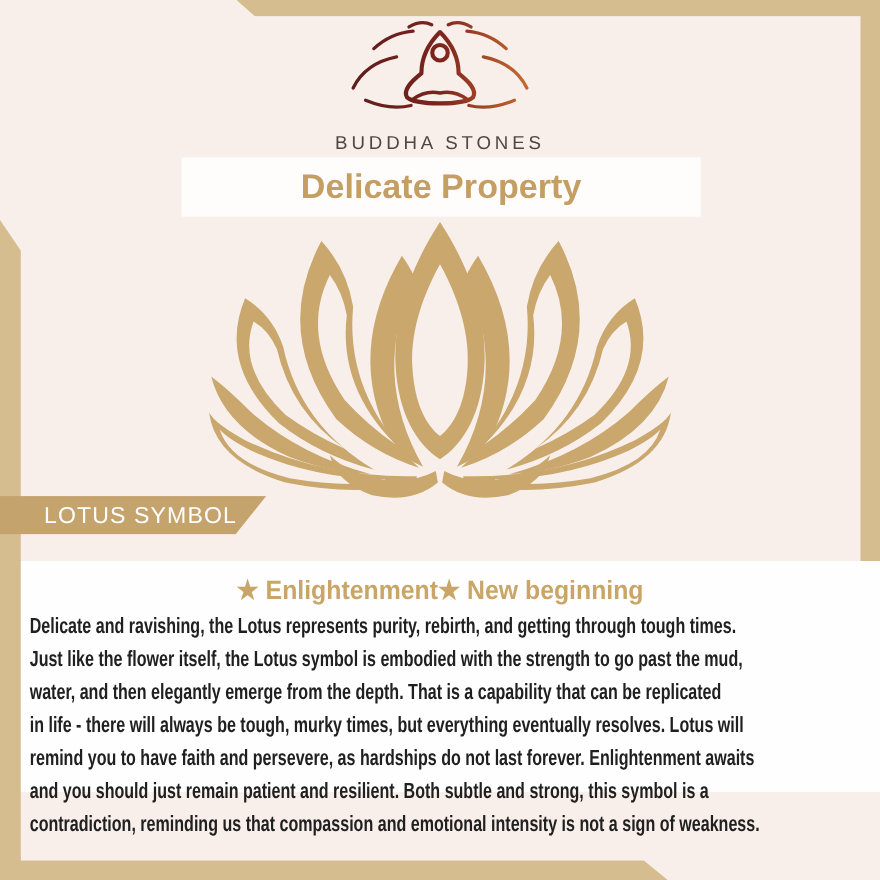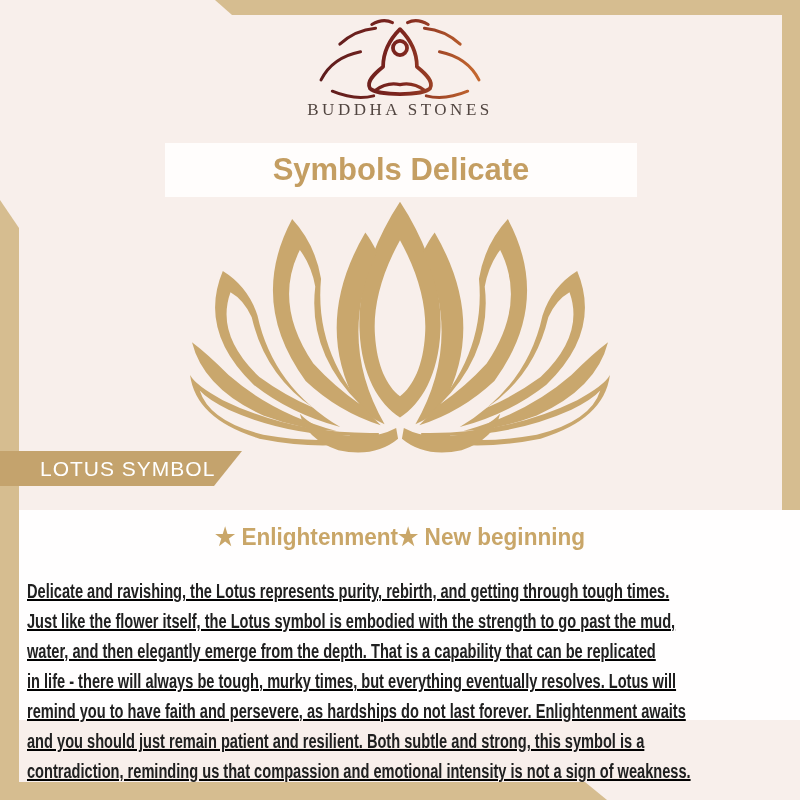--- a/index.html
+++ b/index.html
@@ -14,22 +14,22 @@
     clip-path:polygon(215px 0,800px 0,800px 15px,232px 15px);}
   .right-strip{right:0;top:0;width:18px;height:588px;background:#d6bd90;
     clip-path:polygon(0 0,18px 0,18px 587px,0 563px);}
   .left-strip{left:0;top:200px;width:19px;height:600px;background:#d6bd90;
     clip-path:polygon(0 0,19px 28px,19px 600px,0 600px);}
   .bottom-band{left:0;top:782px;width:610px;height:18px;background:#d6bd90;
     clip-path:polygon(0 0,585px 0,607px 18px,0 18px);}
 
   
   .logo-svg{left:300px;top:16px;width:200px;height:94px;}
-  .brand-name{left:0;top:100px;width:800px;text-align:center;
-    font-family:Liberation Serif, serif;font-size:17px;letter-spacing:3.5px;
+  .brand-name{left:0;top:120px;width:800px;text-align:center;
+    font-family:Liberation Sans, sans-serif;font-size:17px;letter-spacing:3.5px;
     color:#514540;font-weight:400;}
 
   
   .title-bar{left:165px;top:143px;width:472px;height:54px;background:#fffdfc;
     display:flex;align-items:center;justify-content:center;}
   .title-text{font-size:31px;font-weight:bold;color:#c49e62;letter-spacing:0;}
 
   
   .lotus-svg{left:188px;top:196px;width:424px;height:260px;}
 
@@ -37,21 +37,21 @@
   .section-banner{left:0;top:451px;width:252px;height:35px;background:#c4a36d;
     clip-path:polygon(0 0,242px 0,214px 35px,0 35px);text-align:right;}
   .section-label{position:absolute;left:40px;top:0;line-height:35px;
     color:#ffffff;font-size:21px;letter-spacing:1px;font-weight:400;}
 
   
   .content-card{left:19px;top:510px;width:762px;height:210px;background:#fffefe;padding-left:44px;}
   .meaning-heading{position:absolute;left:0;top:13px;width:762px;height:30px;
     text-align:center;font-size:24px;font-weight:bold;color:#c9a668;
     transform:scaleX(0.94);transform-origin:50% 0;}
-  .body-block{position:absolute;left:8px;top:66px;width:750px;text-decoration:underline;}
+  .body-block{position:absolute;left:8px;top:44px;width:750px;}
   .body-line{height:30px;line-height:30px;white-space:nowrap;
     font-size:20px;font-weight:bold;color:#202020;
     transform:scaleX(0.73);transform-origin:0 50%;}
 </style>
 </head>
 <body>
 
 <div class="canvas">
 
   <div class="abs top-band"></div>
@@ -79,21 +79,21 @@
     </g>
     <g fill="none" stroke="url(#lg)" stroke-linejoin="round">
       <circle cx="100" cy="34" r="7.5" stroke-width="4"></circle>
       <path d="M100,14 C88,26 82,40 82,54 C72,62 64,70 68,77 C76,85 124,85 132,77 C136,70 128,62 118,54 C118,40 112,26 100,14 Z" stroke-width="4"></path>
       <path d="M74,79 Q86,70 100,73 Q114,70 126,79" stroke-width="3.5"></path>
     </g>
   </svg>
   <div class="abs brand-name">BUDDHA STONES</div>
 
   <div class="abs title-bar">
-    <span class="title-text">Symbols Delicate</span>
+    <span class="title-text">Delicate Property</span>
   </div>
 
   <svg class="abs lotus-svg" viewBox="0 0 440 270" aria-hidden="true">
 
     <path fill="#c9a76d" d="M220,6 C190,52 176,98 178,140 C180,186 198,216 220,230 C242,216 260,186 262,140 C264,98 250,52 220,6 Z"></path>
     <path fill="#f8efeb" d="M220,46 C200,82 192,116 194,144 C196,176 206,197 220,208 C234,197 244,176 246,144 C248,116 240,82 220,46 Z"></path>
 
     <g id="lotus-half">
       <path fill="#c9a76d" d="M256,38 Q310,130 266,214 Q254,230 236,237 Q286,150 244,58 Q250,46 256,38 Z"></path>
       <path fill="#c9a76d" d="M332,24 Q378,110 318,192 Q284,224 240,238 Q310,170 302,86 Q308,50 332,24 Z"></path>

